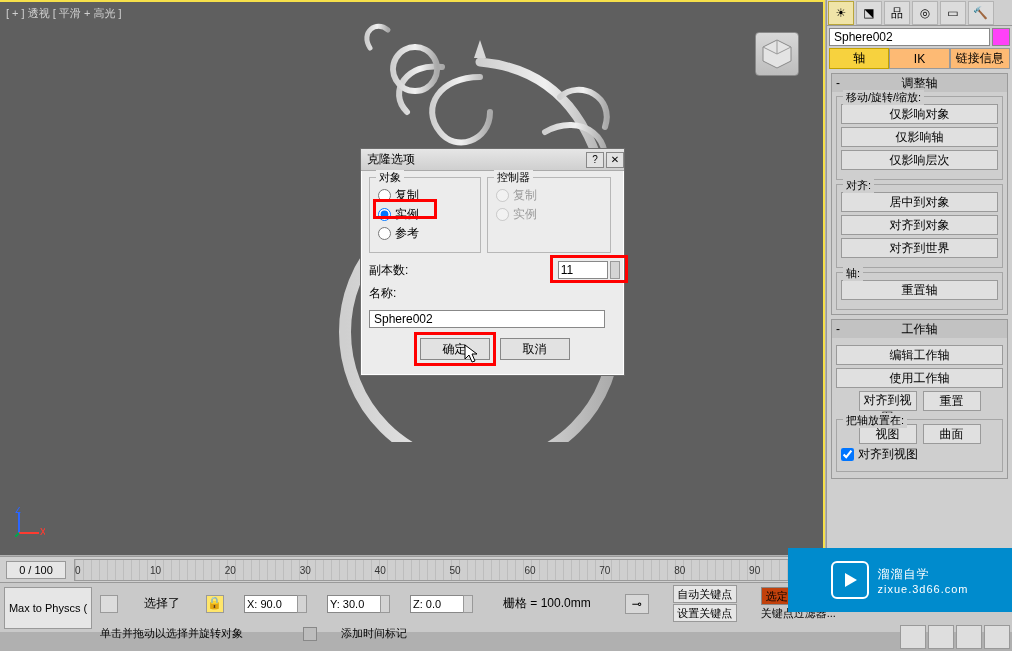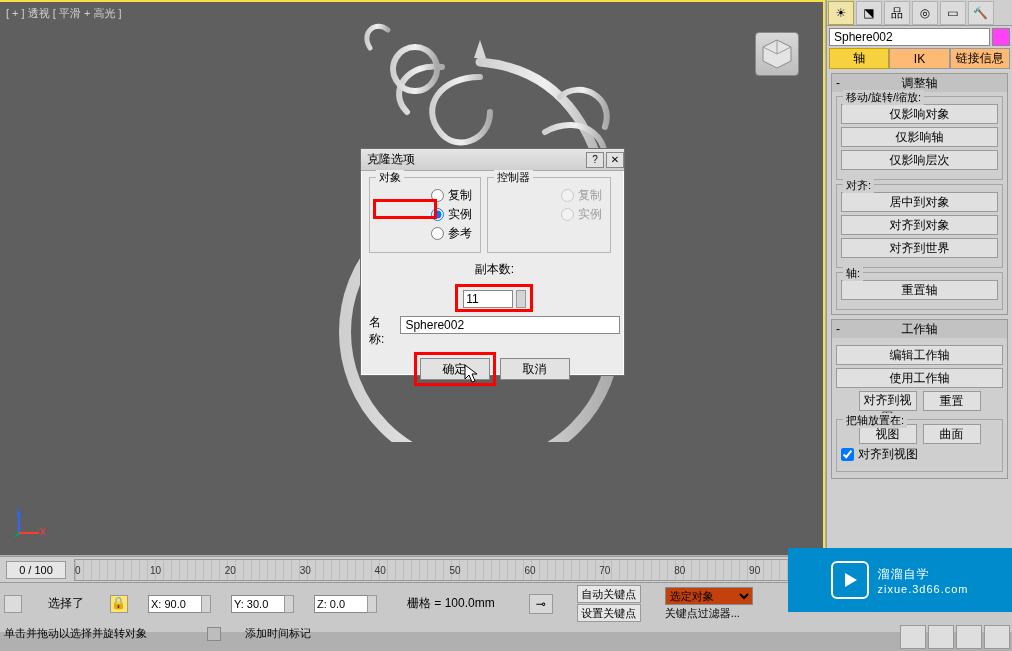--- a/index.html
+++ b/index.html
@@ -124,24 +124,24 @@
     display: flex; align-items: center; justify-content: center; font-size: 10px;
   }
   .dlg-body { padding: 6px 4px 8px 8px; position: relative; }
   .dlg-cols { display: flex; gap: 6px; }
   .dlg-group {
     border: 1px solid #b7b7b7; padding: 6px 8px 8px 8px; position: relative;
   }
   .dlg-group.left { width: 112px; }
   .dlg-group.right { width: 124px; }
   .dlg-group-title { position:absolute; top:-8px; left:6px; background:#ececec; padding:0 3px; font-size:11px; }
-  .radio-row { display:flex; align-items:center; gap:4px; font-size:12px; margin:3px 0; height:16px;justify-content:flex-end; }
+  .radio-row { display:flex; align-items:center; gap:4px; font-size:12px; margin:3px 0; height:16px; }
   .radio-row.disabled { color:#9c9c9c; }
   .hl-red { position:absolute; border:3px solid #ff0000; pointer-events:none; }
-  .dlg-row { display:flex; align-items:center; margin-top:8px; gap:6px;flex-direction:column; }
+  .dlg-row { display:flex; align-items:center; margin-top:8px; gap:6px; }
   .copies-input {
     width: 50px; height: 18px; background:#fff; border:1px solid #888; text-align:left; padding-left:2px;
   }
   .dlg-name-input {
     width: 236px; height: 18px; background:#fff; border:1px solid #888; padding-left:4px; margin-top:2px;
   }
   .dlg-btns { display:flex; gap:10px; justify-content:center; margin-top:10px; }
   .dlg-btns button {
     width: 70px; height: 22px; background:#e2e2e2; border:1px solid #888; font-size:12px; cursor:pointer;
   }
@@ -224,20 +224,21 @@
     <span class="tick-label" style="left:50%">50</span>
     <span class="tick-label" style="left:60%">60</span>
     <span class="tick-label" style="left:70%">70</span>
     <span class="tick-label" style="left:80%">80</span>
     <span class="tick-label" style="left:90%">90</span>
     <span class="tick-label" style="left:98%">100</span>
   </div>
 </div>
 
 <div class="bottom-bar">
+  <div class="corner-btn">Max to Physcs (</div>
 
   <div class="coord-row">
     <div class="line1">
       <span class="mini-icon"></span>
       <span class="sel-label">选择了</span>
       <span class="mini-icon" style="background:#ffe66b">🔒</span>
 
       <div class="coord-field">
         <input value="X: 90.0" style="">
           <div class="spinner"></div>
@@ -392,21 +393,21 @@
     <div class="dlg-row">
       <span>副本数:</span>
       <span style="flex:1"></span>
       <div style="position:relative">
         <input class="copies-input" value="11" style="">
         <div class="spinner" style="display:inline-block;vertical-align:top"></div>
         <div class="hl-red" style="left:-8px; top:-6px; width:78px; height:28px"></div>
       </div>
     </div>
 
-    <div class="dlg-row" style="flex-direction:row; align-items:flex-start; margin-top:6px">
+    <div class="dlg-row" style="flex-direction:column; align-items:flex-start; margin-top:6px">
       <span>名称:</span>
       <input class="dlg-name-input" value="Sphere002" style="">
     </div>
 
     <div class="dlg-btns">
       <div style="position:relative">
         <button>确定</button>
         <div class="hl-red" style="left:-6px; top:-6px; width:82px; height:34px"></div>
         <svg class="cursor-svg" style="left:44px; top:6px" viewBox="0 0 16 20">
           <path d="M1 1 L1 15 L5 11 L8 18 L11 17 L8 10 L13 10 Z" fill="#fff" stroke="#000"></path>

